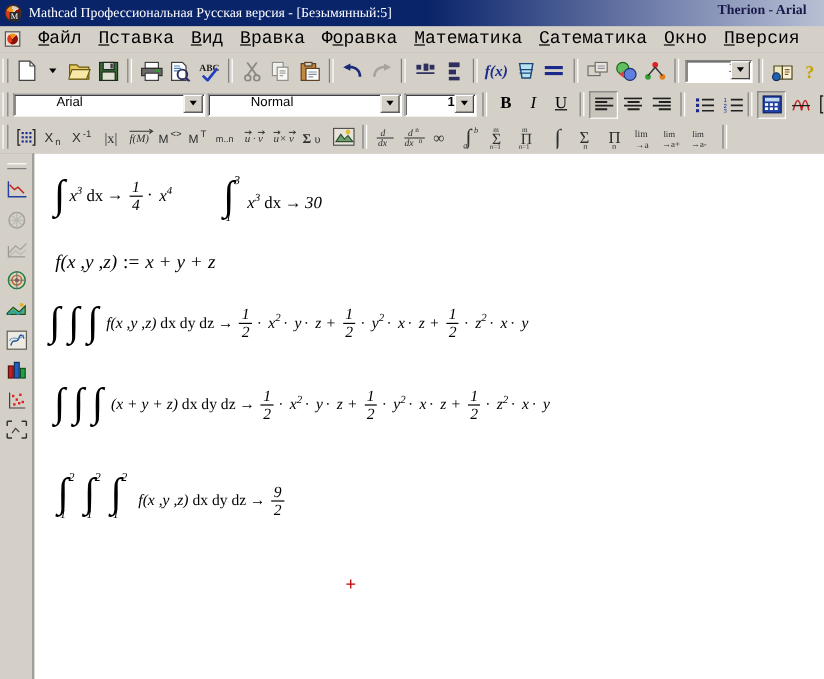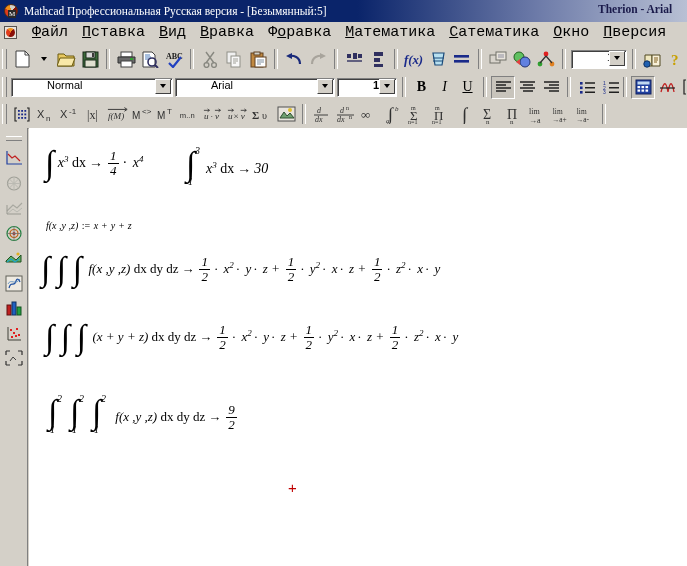--- a/index.html
+++ b/index.html
@@ -552,29 +552,29 @@
       <svg width="14" height="17" viewBox="0 0 14 17">
         <text x="2" y="14" font-size="15" font-family="Liberation Serif, serif" font-weight="bold" fill="#c8a000">?</text>
       </svg>
     </div>
 
   </div>
 
   <div class="toolbar" id="toolbar-format">
     <div class="grip"></div>
 
-    <div class="combo" id="combo-style">
-      <span class="cval" title="Normal">Normal</span>
+    <div class="combo" id="combo-font">
+      <span class="cval" title="Arial">Arial</span>
       <span class="cbtn">
           <span class="arrow-down"></span>
         </span>
     </div>
 
-    <div class="combo" id="combo-font">
-      <span class="cval" title="Arial">Arial</span>
+    <div class="combo" id="combo-style">
+      <span class="cval" title="Normal">Normal</span>
       <span class="cbtn">
           <span class="arrow-down"></span>
         </span>
     </div>
 
     <div class="combo" id="combo-size">
       <span class="cval" title="10">10</span>
       <span class="cbtn">
           <span class="arrow-down"></span>
         </span>
@@ -925,21 +925,21 @@
     </div>
 
     <div class="mathregion" style="left:155px; top:20px;">
       <span class="defint">
         <span class="isym">∫</span>
         <span class="lim-up">3</span>
         <span class="lim-lo">1</span>
       </span><span>x</span><span class="sup">3</span>&nbsp;<span class="up">dx</span><span class="arrow-sym">→</span><span>30</span>
     </div>
 
-    <div class="mathregion" style="left:17px; top:92px; font-size:10px;">
+    <div class="mathregion" style="left:17px; top:82px; font-size:16px;">
       <span>f</span><span>(x ,y ,z)</span><span class="op">&nbsp;:=&nbsp;</span><span>x</span><span class="op">&nbsp;+&nbsp;</span><span>y</span><span class="op">&nbsp;+&nbsp;</span><span>z</span>
     </div>
 
     <div class="mathregion" style="left:12px; top:128px; font-size:13px;">
       <span class="intsym">∫</span>&nbsp;&nbsp;<span class="intsym">∫</span>&nbsp;&nbsp;<span class="intsym">∫</span>&nbsp;&nbsp;<span>f</span><span>(x ,y ,z)</span>&nbsp;<span class="up">dx dy dz</span><span class="arrow-sym">→</span><span class="frac"><span class="num">1</span><span class="den">2</span></span><span class="dotop">·</span>&nbsp;<span>x</span><span class="sup">2</span><span class="dotop">·</span>&nbsp;<span>y</span><span class="dotop">·</span>&nbsp;<span>z</span><span class="op">&nbsp;+&nbsp;</span><span class="frac"><span class="num">1</span><span class="den">2</span></span><span class="dotop">·</span>&nbsp;<span>y</span><span class="sup">2</span><span class="dotop">·</span>&nbsp;<span>x</span><span class="dotop">·</span>&nbsp;<span>z</span><span class="op">&nbsp;+&nbsp;</span><span class="frac"><span class="num">1</span><span class="den">2</span></span><span class="dotop">·</span>&nbsp;<span>z</span><span class="sup">2</span><span class="dotop">·</span>&nbsp;<span>x</span><span class="dotop">·</span>&nbsp;<span>y</span>
     </div>
 
     <div class="mathregion" style="left:16px; top:196px; font-size:13px;">
       <span class="intsym">∫</span>&nbsp;&nbsp;<span class="intsym">∫</span>&nbsp;&nbsp;<span class="intsym">∫</span>&nbsp;&nbsp;<span>(x&nbsp;+&nbsp;y&nbsp;+&nbsp;z)</span>&nbsp;<span class="up">dx dy dz</span><span class="arrow-sym">→</span><span class="frac"><span class="num">1</span><span class="den">2</span></span><span class="dotop">·</span>&nbsp;<span>x</span><span class="sup">2</span><span class="dotop">·</span>&nbsp;<span>y</span><span class="dotop">·</span>&nbsp;<span>z</span><span class="op">&nbsp;+&nbsp;</span><span class="frac"><span class="num">1</span><span class="den">2</span></span><span class="dotop">·</span>&nbsp;<span>y</span><span class="sup">2</span><span class="dotop">·</span>&nbsp;<span>x</span><span class="dotop">·</span>&nbsp;<span>z</span><span class="op">&nbsp;+&nbsp;</span><span class="frac"><span class="num">1</span><span class="den">2</span></span><span class="dotop">·</span>&nbsp;<span>z</span><span class="sup">2</span><span class="dotop">·</span>&nbsp;<span>x</span><span class="dotop">·</span>&nbsp;<span>y</span>
     </div>

